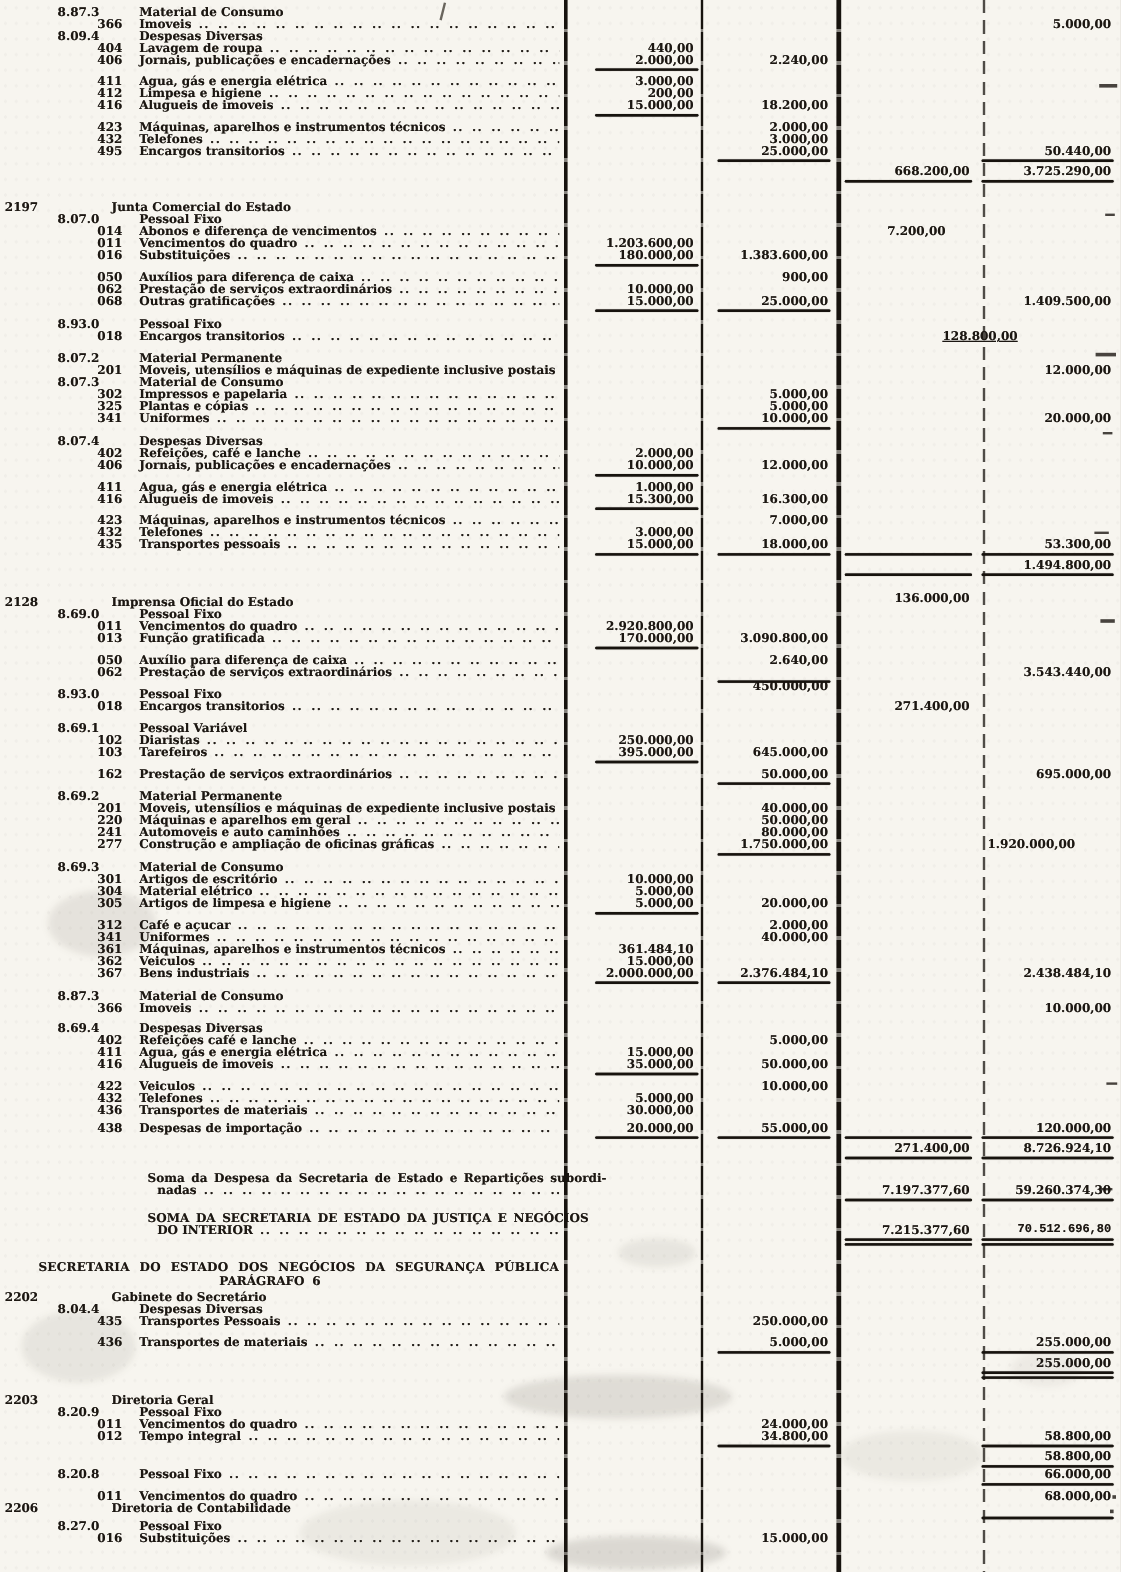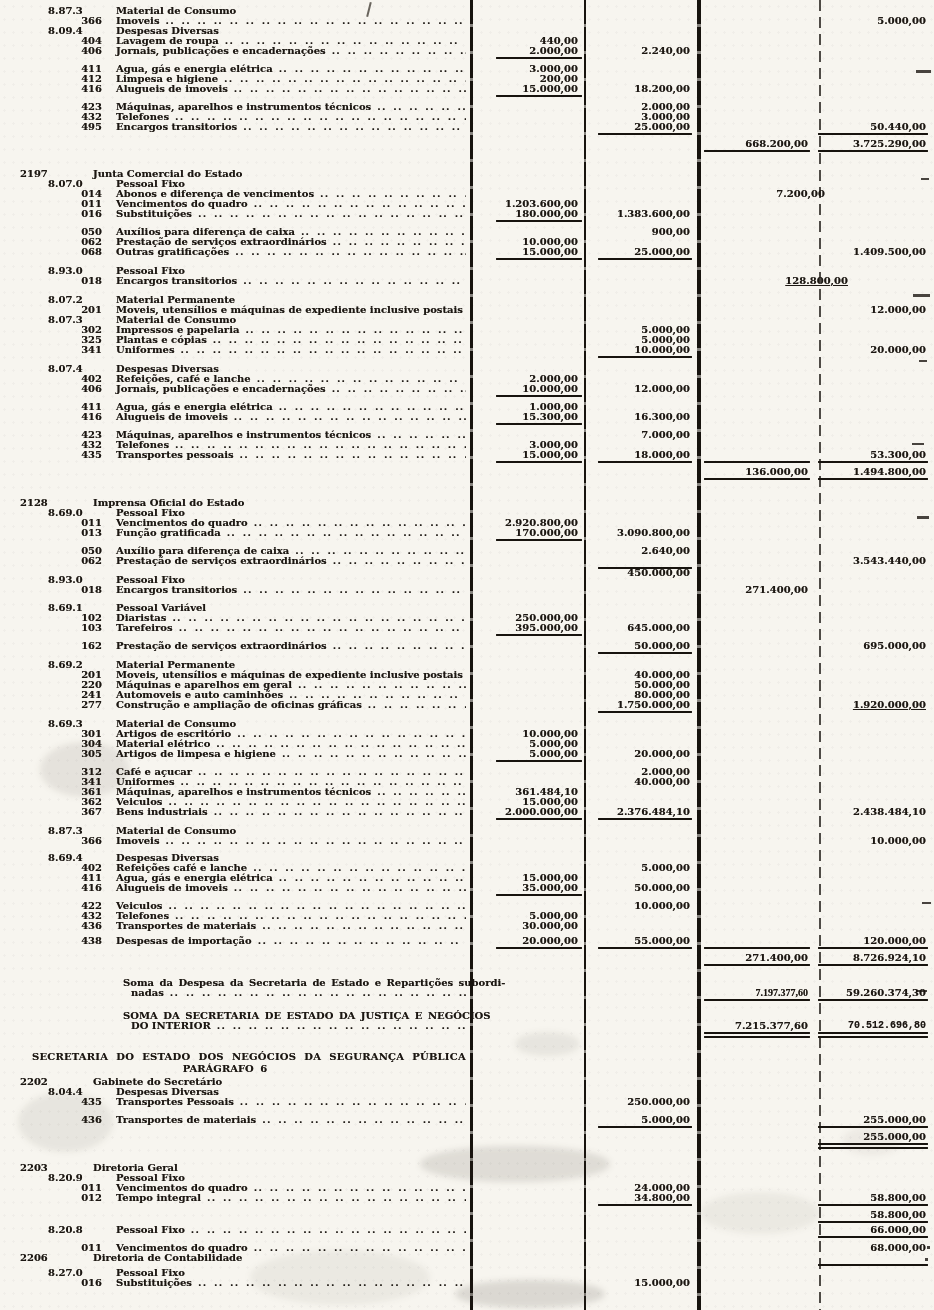--- a/index.html
+++ b/index.html
@@ -7,21 +7,21 @@
     background-color:#f7f5ef;
     background-image:radial-gradient(rgba(40,35,25,0.03) 1px, transparent 1.2px);
     background-size:9px 13px;
     font-family:"DejaVu Serif", serif;font-weight:700;color:#1c1712;
     text-shadow:0 0 .4px rgba(28,23,18,.55);}
   #table{position:absolute;left:0;top:6px;right:0;}
   .line{position:relative;height:10px;font-size:10px;line-height:10px;white-space:nowrap;}
   .t-rule{height:5px;}
   .t-rule.dbl{height:9px;}
   .t-pagehdr{height:12px;}
-  .c-sec{position:absolute;left:20px;text-align:center;}
+  .c-sec{position:absolute;left:4px;text-align:center;}
   .c-code{position:absolute;left:48px;}
   .c-item{position:absolute;left:68px;width:34px;text-align:right;}
   .lab{position:absolute;top:0;display:flex;align-items:baseline;}
   .lab-item,.lab-hdr{left:116px;width:350px;}
   .lab-sec{left:93px;width:370px;}
   .lab-txt{left:123px;width:360px;word-spacing:2px;}
   .lab-txt2{left:131px;width:335px;}
   .lab-pagehdr{left:32px;width:424px;word-spacing:4.5px;letter-spacing:.2px;}
   .lab-parhdr{left:135px;width:180px;justify-content:center;word-spacing:3px;}
   .labtxt{white-space:pre;}
@@ -160,21 +160,21 @@
         <span class="lab lab-hdr">
           <span class="labtxt">Pessoal Fixo</span>
         </span>
       </div>
       <div class="line t-item">
         <span class="c-item">014</span>
         <span class="lab lab-item">
           <span class="labtxt">Abonos e diferença de vencimentos</span>
           <span class="dots">.. .. .. .. .. .. .. .. .. .. .. .. .. .. .. .. .. .. .. .. .. .. .. .. .. .. .. .. .. .. .. .. .. .. .. .. .. .. .. .. </span>
         </span>
-        <span class="val" style="left: 702px; width: 123px;">7.200,00</span>
+        <span class="val" style="left: 702px; width: 86px;">7.200,00</span>
       </div>
       <div class="line t-item">
         <span class="c-item">011</span>
         <span class="lab lab-item">
           <span class="labtxt">Vencimentos do quadro</span>
           <span class="dots">.. .. .. .. .. .. .. .. .. .. .. .. .. .. .. .. .. .. .. .. .. .. .. .. .. .. .. .. .. .. .. .. .. .. .. .. .. .. .. .. </span>
         </span>
         <span class="val" style="left: 476px; width: 102px;">1.203.600,00</span>
       </div>
       <div class="line t-item">
@@ -353,21 +353,21 @@
         <span class="val" style="left: 588px; width: 102px;">18.000,00</span>
         <span class="val" style="left: 820px; width: 106px;">53.300,00</span>
       </div>
       <div class="line t-rule">
         <div class="rl" style="left: 496px; width: 86px;"></div>
         <div class="rl" style="left: 598px; width: 94px;"></div>
         <div class="rl" style="left: 704px; width: 106px;"></div>
         <div class="rl" style="left: 818px; width: 110px;"></div>
       </div>
       <div class="line t-vals" style="margin-top: 2px;">
-        <span class="val" style="left: 702px; width: 106px;">136.000,00</span>
+        <span class="val" style="left: 702px; width: 106px; margin-top: 28px;">136.000,00</span>
         <span class="val" style="left: 820px; width: 106px;">1.494.800,00</span>
       </div>
       <div class="line t-rule">
         <div class="rl" style="left: 704px; width: 106px;"></div>
         <div class="rl" style="left: 818px; width: 110px;"></div>
       </div>
       <div class="line t-sec" style="margin-top: 16px;">
         <span class="c-sec">2128</span>
         <span class="lab lab-sec">
           <span class="labtxt">Imprensa Oficial do Estado</span>
@@ -501,21 +501,21 @@
         </span>
         <span class="val" style="left: 588px; width: 102px;">80.000,00</span>
       </div>
       <div class="line t-item">
         <span class="c-item">277</span>
         <span class="lab lab-item">
           <span class="labtxt">Construção e ampliação de oficinas gráficas</span>
           <span class="dots">.. .. .. .. .. .. .. .. .. .. .. .. .. .. .. .. .. .. .. .. .. .. .. .. .. .. .. .. .. .. .. .. .. .. .. .. .. .. .. .. </span>
         </span>
         <span class="val" style="left: 588px; width: 102px;">1.750.000,00</span>
-        <span class="val" style="left: 820px; width: 106px; text-decoration: underline;">1.920.000,00</span>
+        <span class="val" style="left: 790px; width: 106px;">1.920.000,00</span>
       </div>
       <div class="line t-rule">
         <div class="rl" style="left: 598px; width: 94px;"></div>
       </div>
       <div class="line t-hdr" style="margin-top: 4px;">
         <span class="c-code">8.69.3</span>
         <span class="lab lab-hdr">
           <span class="labtxt">Material de Consumo</span>
         </span>
       </div>
@@ -692,21 +692,21 @@
       <div class="line t-txt" style="margin-top: 10px;">
         <span class="lab lab-txt">
           <span class="labtxt">Soma da Despesa da Secretaria de Estado e Repartições subordi-</span>
         </span>
       </div>
       <div class="line t-txt2">
         <span class="lab lab-txt2">
           <span class="labtxt">nadas</span>
           <span class="dots">.. .. .. .. .. .. .. .. .. .. .. .. .. .. .. .. .. .. .. .. .. .. .. .. .. .. .. .. .. .. .. .. .. .. .. .. .. .. .. .. </span>
         </span>
-        <span class="val" style="left: 702px; width: 106px; font-family: Liberation Serif, serif;">7.197.377,60</span>
+        <span class="val" style="left: 702px; width: 106px;">7.197.377,60</span>
         <span class="val" style="left: 820px; width: 106px;">59.260.374,30</span>
       </div>
       <div class="line t-rule">
         <div class="rl" style="left: 704px; width: 106px;"></div>
         <div class="rl" style="left: 818px; width: 110px;"></div>
       </div>
       <div class="line t-txt" style="margin-top: 8px;">
         <span class="lab lab-txt">
           <span class="labtxt">SOMA DA SECRETARIA DE ESTADO DA JUSTIÇA E NEGÓCIOS</span>
         </span>

